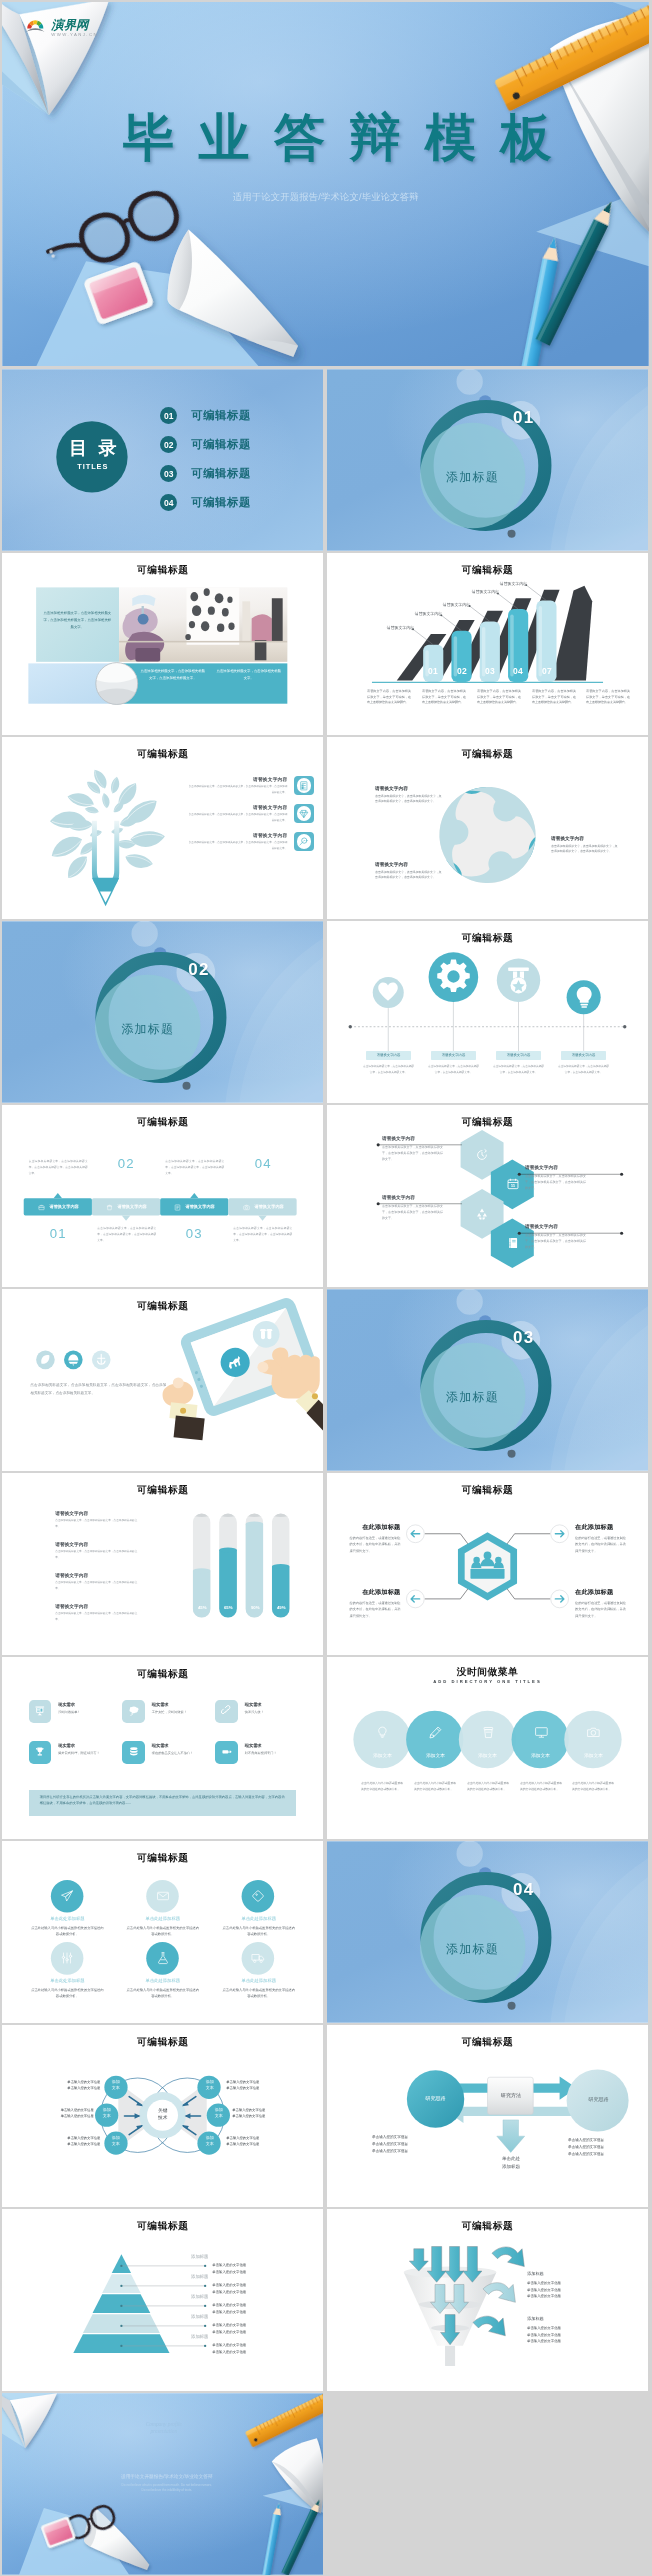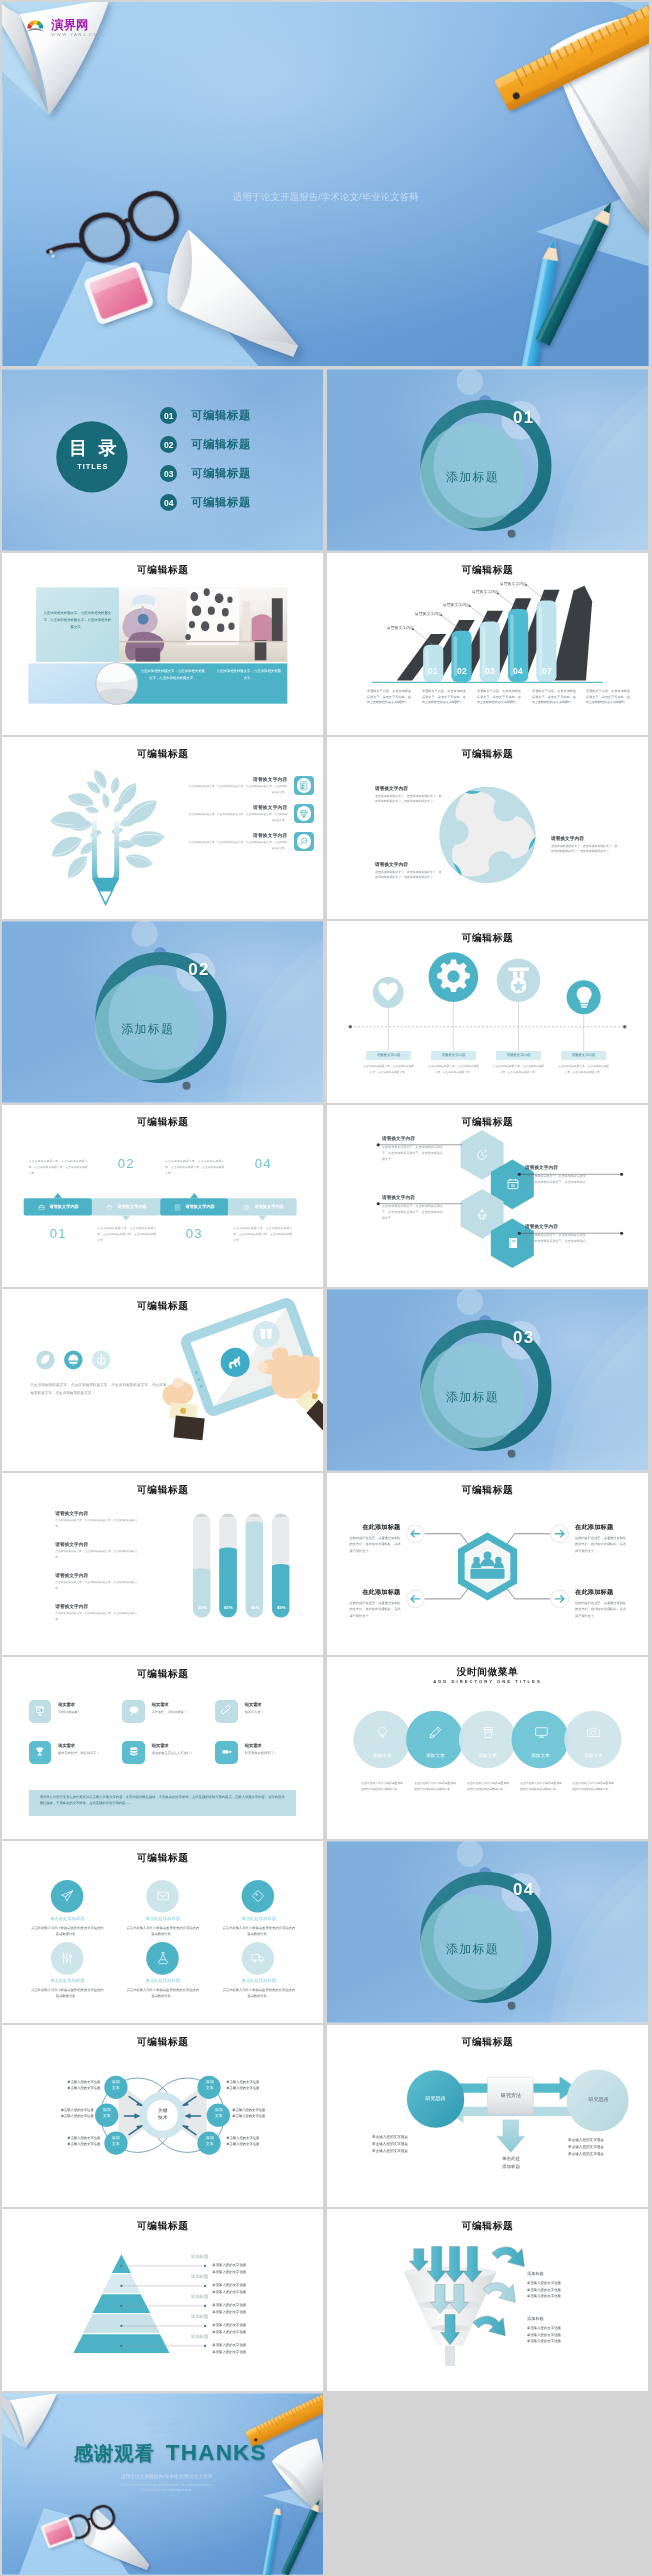--- a/index.html
+++ b/index.html
@@ -17,21 +17,21 @@
   .cover .cover-bg{position:absolute;left:0;top:0;}
   .cov-title{position:absolute;left:23px;right:0;top:110px;text-align:center;
     font-size:51px;font-weight:bold;color:#107a84;letter-spacing:24.5px;
     text-indent:24.5px;line-height:1;
     text-shadow:1.6px 2.3px 3.1px rgba(18,58,92,.32);}
   .cov-sub{position:absolute;left:0;right:0;top:189px;text-align:center;
     font-size:9.3px;color:#c9dff3;letter-spacing:0.2px;}
   .wm{position:absolute;left:24px;top:16.3px;width:70px;height:15.5px;}
   .wm svg{position:absolute;left:0;top:0;}
   .wm-txt{position:absolute;left:25px;top:0;line-height:1;}
-  .wm-cn{font-size:12.4px;font-weight:bold;color:#a21caf;letter-spacing:0px;}
+  .wm-cn{font-size:12.4px;font-weight:bold;color:#0f766e;letter-spacing:0px;font-style:italic;}
   .wm-url{font-size:4.3px;color:#9aa0a6;letter-spacing:1.4px;margin-top:1.6px;}
 
   .sec-num{position:absolute;left:186px;top:39px;font-size:17px;font-weight:bold;
     color:#fff;letter-spacing:1.2px;text-shadow:0 0.8px 1.6px rgba(20,60,90,.3);}
   .sec-title{position:absolute;left:103px;top:100px;width:85px;text-align:center;
     font-size:12px;color:#1f6d7c;letter-spacing:1.2px;}
 
   .cat-badge{position:absolute;left:54px;top:70px;width:73px;text-align:center;color:#fff;}
   .cat-cn{font-size:18px;font-weight:bold;letter-spacing:3.1px;text-indent:3.1px;line-height:1.1;}
   .cat-en{font-size:7.4px;font-weight:bold;letter-spacing:0.9px;margin-top:3.1px;}
@@ -358,20 +358,21 @@
     </g>
 
     <g transform="translate(18,-14) rotate(26 760 390)" filter="url(#softsh3)">
       <rect x="704" y="310" width="20" height="172" fill="url(#pen2g)"></rect>
       <path d="M704 310 L714 280 L724 310 Z" fill="#f8e0c3"></path>
       <path d="M709.3 295 L714 280 L718.7 295 Z" fill="#0a5a64"></path>
       <rect x="706" y="310" width="4" height="172" fill="#ffffff" opacity="0.16"></rect>
     </g>
   </svg>
 
+  <div class="cov-title">毕业答辩模板</div>
   <div class="cov-sub">适用于论文开题报告/学术论文/毕业论文答辩</div>
 
   <div class="wm">
     <svg width="18.6" height="13.2" viewBox="0 0 30 21">
       <g transform="translate(15,15)">
         <path d="M-13 0 A13 13 0 0 1 -10.4 -7.8 L-5.2 -3.9 A6.5 6.5 0 0 0 -6.5 0 Z" fill="#d8352a"></path>
         <path d="M-10.4 -7.8 A13 13 0 0 1 -4.0 -12.4 L-2.0 -6.2 A6.5 6.5 0 0 0 -5.2 -3.9 Z" fill="#f28a1c"></path>
         <path d="M-4.0 -12.4 A13 13 0 0 1 4.0 -12.4 L2.0 -6.2 A6.5 6.5 0 0 0 -2.0 -6.2 Z" fill="#f5c11a"></path>
         <path d="M4.0 -12.4 A13 13 0 0 1 10.4 -7.8 L5.2 -3.9 A6.5 6.5 0 0 0 2.0 -6.2 Z" fill="#5aa832"></path>
         <path d="M10.4 -7.8 A13 13 0 0 1 13 0 L6.5 0 A6.5 6.5 0 0 0 5.2 -3.9 Z" fill="#0e9c9c"></path>
@@ -1904,24 +1905,20 @@
       <rect x="378" y="147" width="10" height="90" fill="url(#thp2)"></rect>
       <path d="M378 147 L383 131 L388 147 Z" fill="#f8e0c3"></path>
       <path d="M380.6 139 L383 131 L385.4 139 Z" fill="#0a5a64"></path>
       <rect x="379" y="147" width="2" height="90" fill="#ffffff" opacity="0.16"></rect>
     </g>
   </svg>
   <div class="th-eye">
     <div>Company profile</div>
     <div>presentation</div>
   </div>
-  <div class="th-title">
-    <span class="th-cn">感谢观看</span>
-    <span class="th-en">THANKS</span>
-  </div>
   <div class="th-sub">适用于论文开题报告/学术论文/毕业论文答辩</div>
   <div class="th-fn">
     <div>Do not believe what is passed from mouth. Do not believe rumors.</div>
     <div>Do not believe the infallibility of texts.</div>
   </div>
 </div>
 
 </div>
 
 

